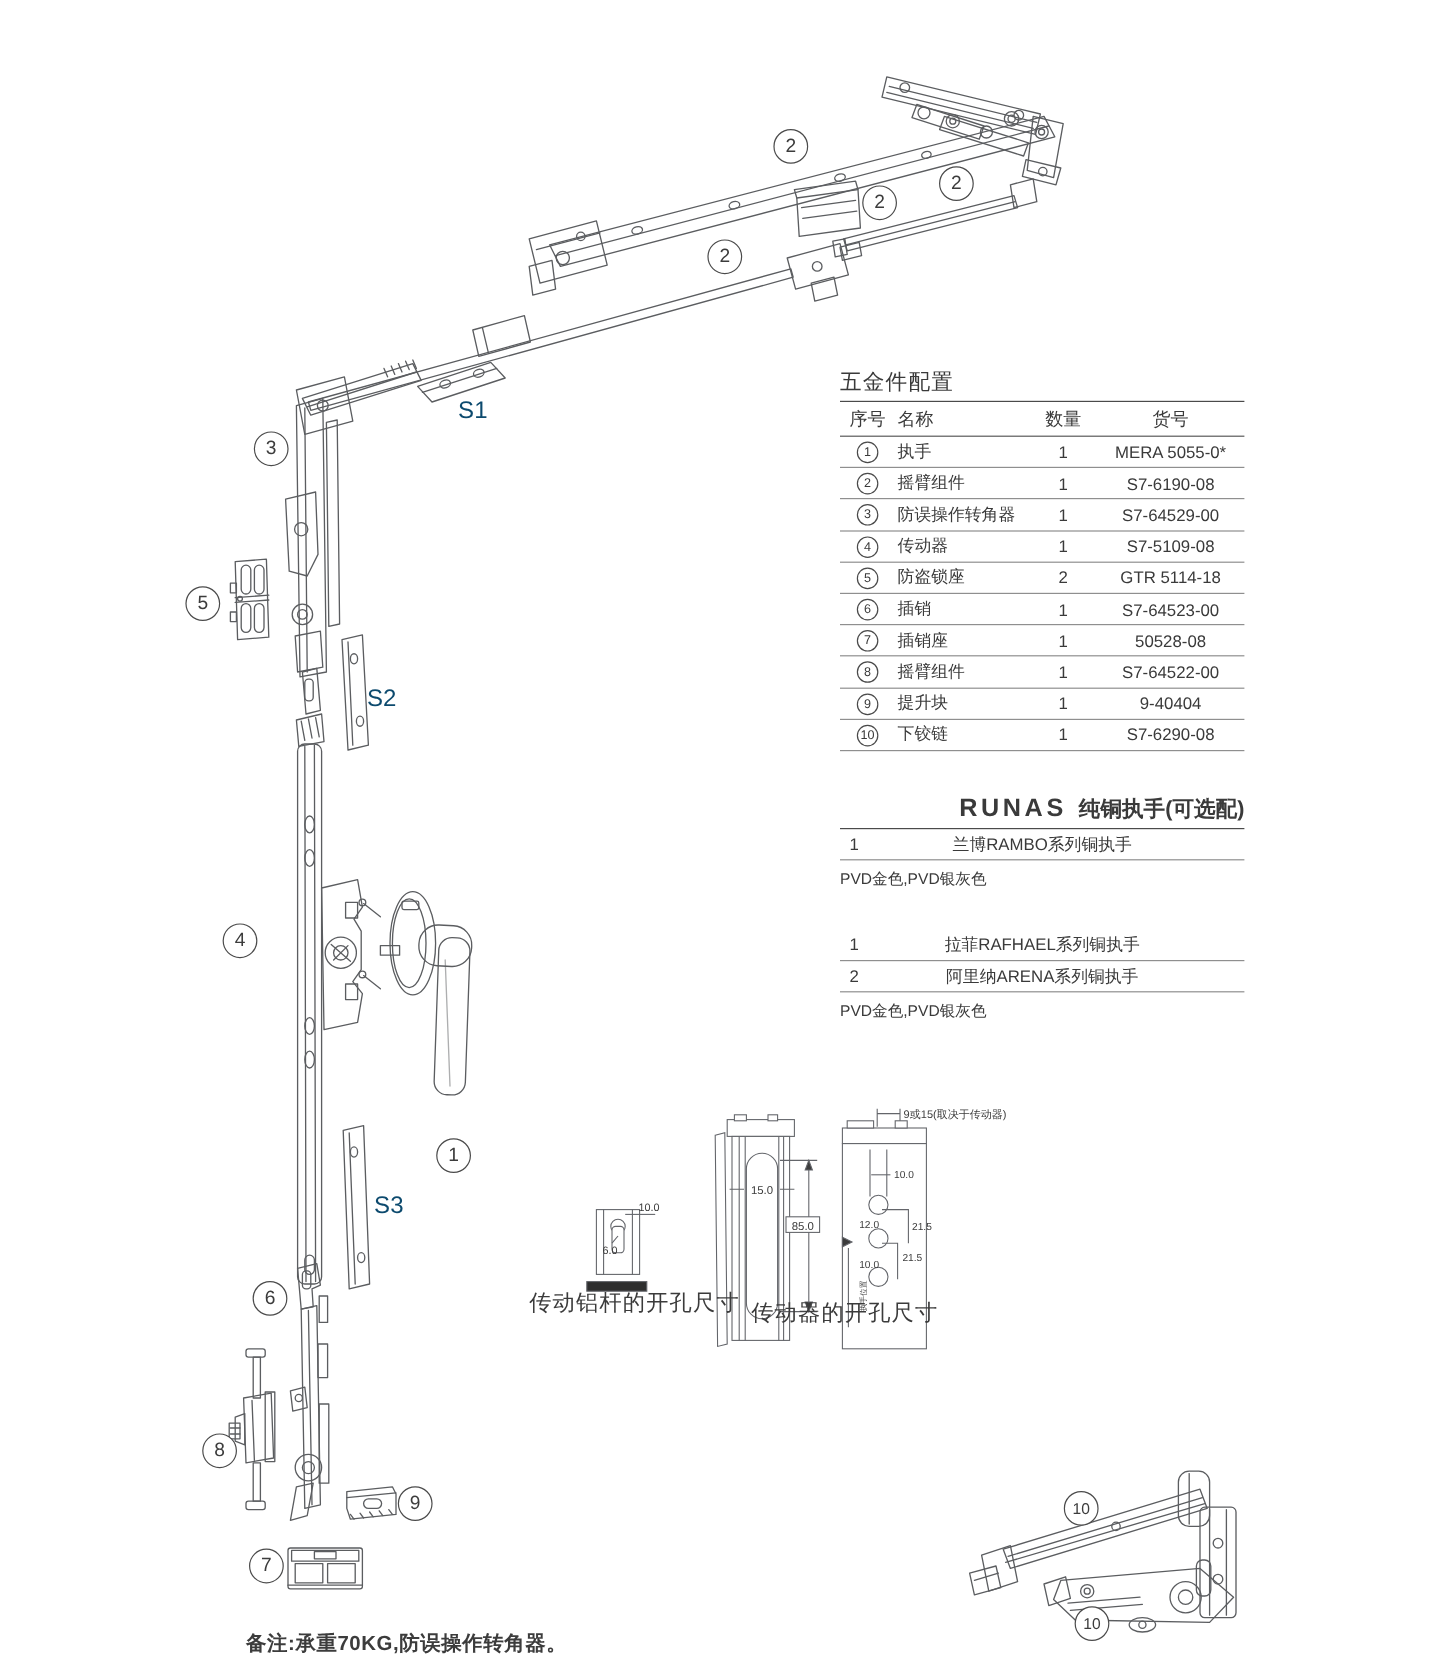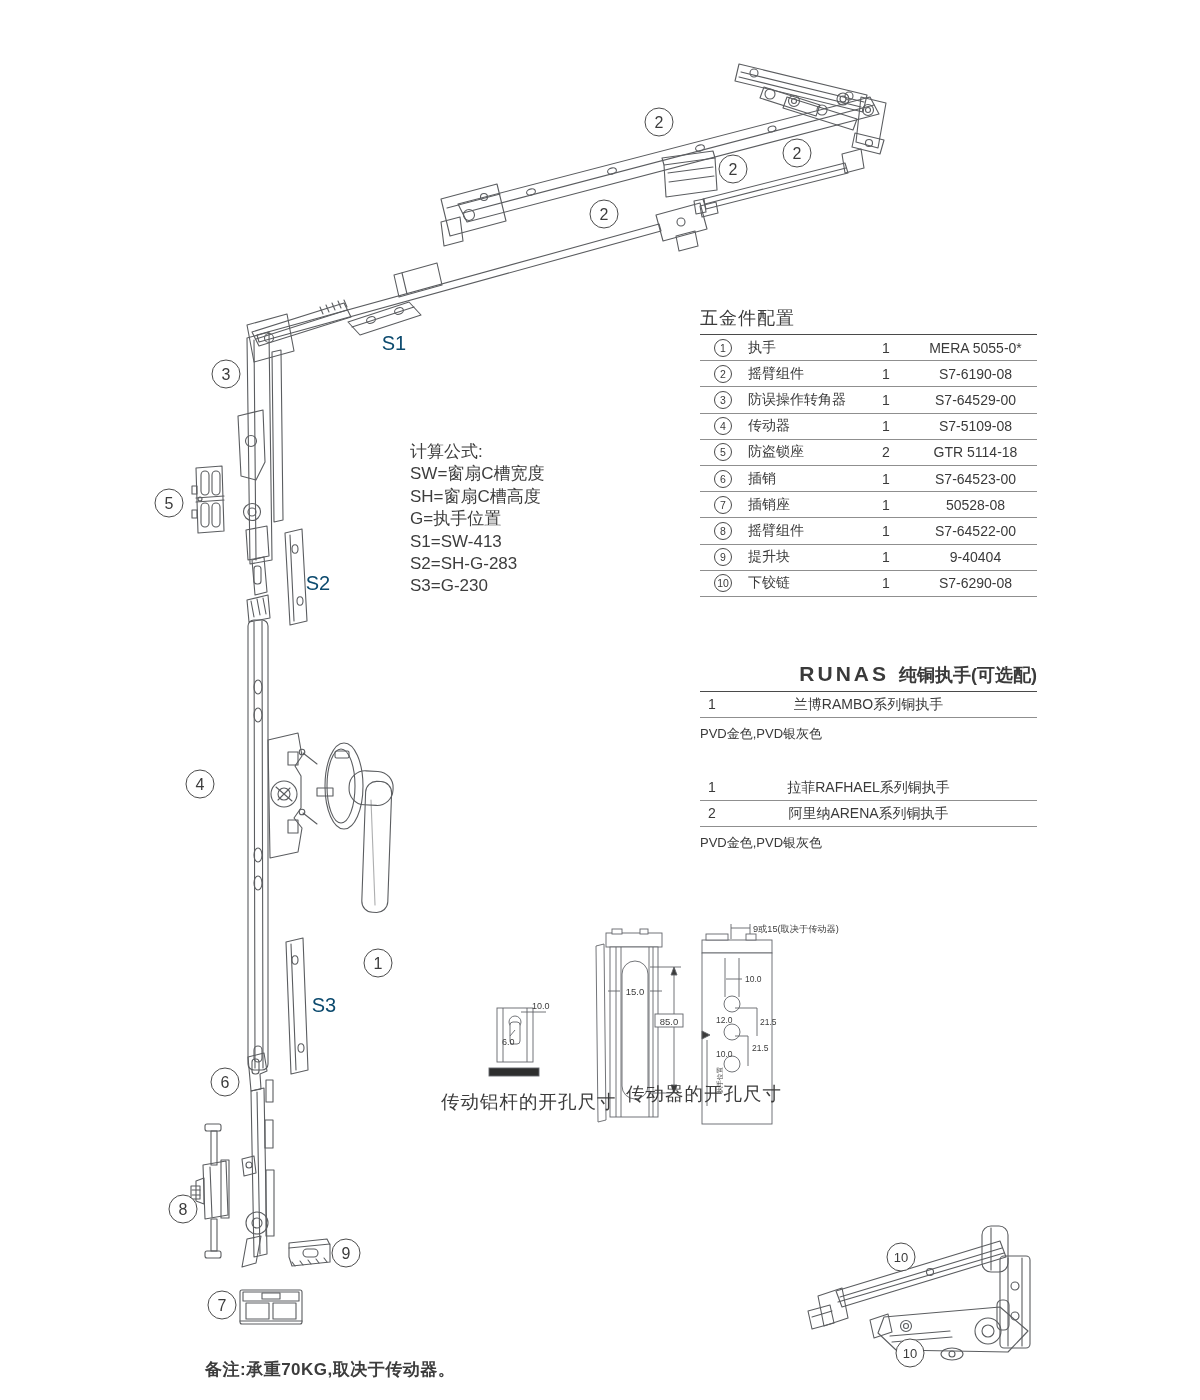--- a/index.html
+++ b/index.html
@@ -38,21 +38,21 @@
   .brand-runas{font-size:21px;font-weight:800;letter-spacing:3px;margin-right:10px;}
   .brand-stid-light{font-size:20px;font-weight:500;}
   .brand-stid-bold{font-size:20px;font-weight:800;margin-right:6px;}
   .brand-title{font-size:18px;font-weight:700;}
   .brand-row{position:relative;height:25px;line-height:25px;border-bottom:1px solid #8f8f8f;font-size:14px;}
   .brand-row .bno{position:absolute;left:8px;top:0;}
   .brand-row .bnm{display:block;text-align:center;}
   .brand-note{font-size:13px;padding-top:7px;}
   
   .caption{position:absolute;font-size:18.5px;letter-spacing:1px;color:#3b3b3b;}
-  #rod-caption{left:441px;top:1073px;margin-top:16px;}
+  #rod-caption{left:441px;top:1073px;}
   #driver-caption{left:626px;top:1081px;}
   .footer-note{position:absolute;left:205px;top:1358px;font-size:17px;font-weight:600;letter-spacing:0.5px;color:#3c3c3c;}
 </style>
 </head>
 <body>
 
 <div id="stage">
 
 <svg width="1200" height="1400" viewBox="0 0 1200 1400">
   <g class="art">
@@ -327,32 +327,29 @@
       <div class="callout" style="left: 222px; top: 1305px;">7</div>
       <div class="callout wide" style="left: 901px; top: 1257px;">10</div>
       <div class="callout wide" style="left: 910px; top: 1353px;">10</div>
     </div>
 <div id="slabels">
       <div class="slabel" style="left: 394px; top: 343px;">S1</div>
       <div class="slabel" style="left: 318px; top: 583px;">S2</div>
       <div class="slabel" style="left: 324px; top: 1005px;">S3</div>
     </div>
 
-<div class="formula" id="formula-block">
-      <div class="f-line">计算公式:</div>
-      <div class="f-line">SW=窗扇C槽宽度</div>
-      <div class="f-line">SH=窗扇C槽高度</div>
-      <div class="f-line">G=执手位置</div>
-      <div class="f-line">S1=SW-413</div>
-      <div class="f-line">S2=SH-G-283</div>
-      <div class="f-line">S3=G-230</div>
-    </div>
 
 <div class="hw-table">
   <div class="hw-title">五金件配置</div>
+  <div class="hw-head" id="hw-head">
+        <div class="hc c">序号</div>
+        <div class="hc l">名称</div>
+        <div class="hc c">数量</div>
+        <div class="hc c">货号</div>
+      </div>
   <div id="hw-body">
         <div class="hw-row">
           <div class="cell c"><div class="circle-no">1</div></div>
           <div class="cell l">执手</div>
           <div class="cell c">1</div>
           <div class="cell c">MERA 5055-0*</div>
         </div>
         <div class="hw-row">
           <div class="cell c"><div class="circle-no">2</div></div>
           <div class="cell l">摇臂组件</div>
@@ -433,15 +430,15 @@
         <div class="brand-row">
           <div class="bno">2</div>
           <div class="bnm">阿里纳ARENA系列铜执手</div>
         </div>
       </div>
   <div class="brand-note">PVD金色,PVD银灰色</div>
 </div>
 
 <div class="caption" id="rod-caption">传动铝杆的开孔尺寸</div>
 <div class="caption" id="driver-caption">传动器的开孔尺寸</div>
-<div class="footer-note">备注:承重70KG,取决于传动器。</div>
+<div class="footer-note">备注:承重70KG,防误操作转角器。</div>
 
 </div>
 
 </body></html>

